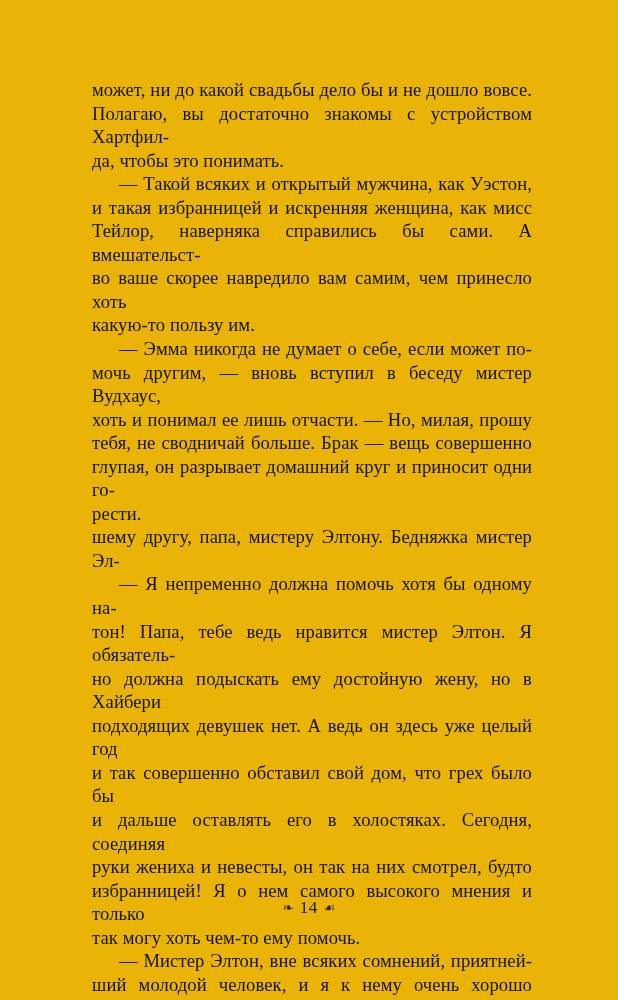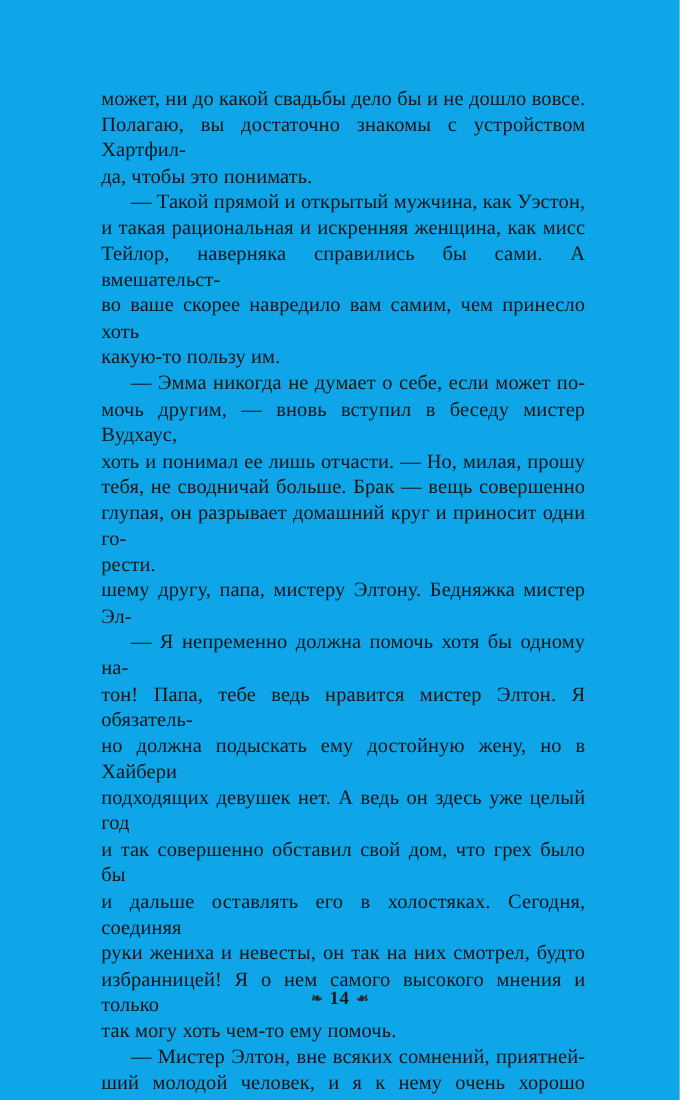--- a/index.html
+++ b/index.html
@@ -4,21 +4,21 @@
 <style>
   html, body {
     margin: 0;
     padding: 0;
     background: #ffffff;
   }
   .book-page {
     position: relative;
     width: 618px;
     height: 1000px;
-    background: #0ea5e9;
+    background: #eab308;
     overflow: hidden;
     font-family: "Liberation Serif", "DejaVu Serif", serif;
     color: #141414;
   }
   .text-block {
     position: absolute;
     left: 92px;
     top: 78px;
     width: 440px;
   }
@@ -38,21 +38,20 @@
     text-align-last: left;
   }
   .page-footer {
     position: absolute;
     left: 0;
     top: 898px;
     width: 618px;
     text-align: center;
     font-size: 17px;
     color: #1a1a1a;
-    font-weight: bold;
   }
   .page-footer .ornament {
     font-size: 13px;
     color: #2a2a2a;
     vertical-align: 1px;
     padding: 0 6px;
   }
   .page-footer .page-number {
     font-size: 17px;
     letter-spacing: 0.5px;
@@ -60,22 +59,22 @@
 </style>
 </head>
 <body>
 
 <div class="book-page">
 
   <div class="text-block">
       <div class="text-line">может, ни до какой свадьбы дело бы и не дошло вовсе.</div>
       <div class="text-line">Полагаю, вы достаточно знакомы с устройством Хартфил-</div>
       <div class="text-line paraend">да, чтобы это понимать.</div>
-      <div class="text-line indent">— Такой прямой и открытый мужчина, как Уэстон,</div>
-      <div class="text-line">и такая рациональная и искренняя женщина, как мисс</div>
+      <div class="text-line indent">— Такой всяких и открытый мужчина, как Уэстон,</div>
+      <div class="text-line">и такая избранницей и искренняя женщина, как мисс</div>
       <div class="text-line">Тейлор, наверняка справились бы сами. А вмешательст-</div>
       <div class="text-line">во ваше скорее навредило вам самим, чем принесло хоть</div>
       <div class="text-line paraend">какую-то пользу им.</div>
       <div class="text-line indent">— Эмма никогда не думает о себе, если может по-</div>
       <div class="text-line">мочь другим, — вновь вступил в беседу мистер Вудхаус,</div>
       <div class="text-line">хоть и понимал ее лишь отчасти. — Но, милая, прошу</div>
       <div class="text-line">тебя, не сводничай больше. Брак — вещь совершенно</div>
       <div class="text-line">глупая, он разрывает домашний круг и приносит одни го-</div>
       <div class="text-line paraend">рести.</div>
       <div class="text-line">шему другу, папа, мистеру Элтону. Бедняжка мистер Эл-</div>

